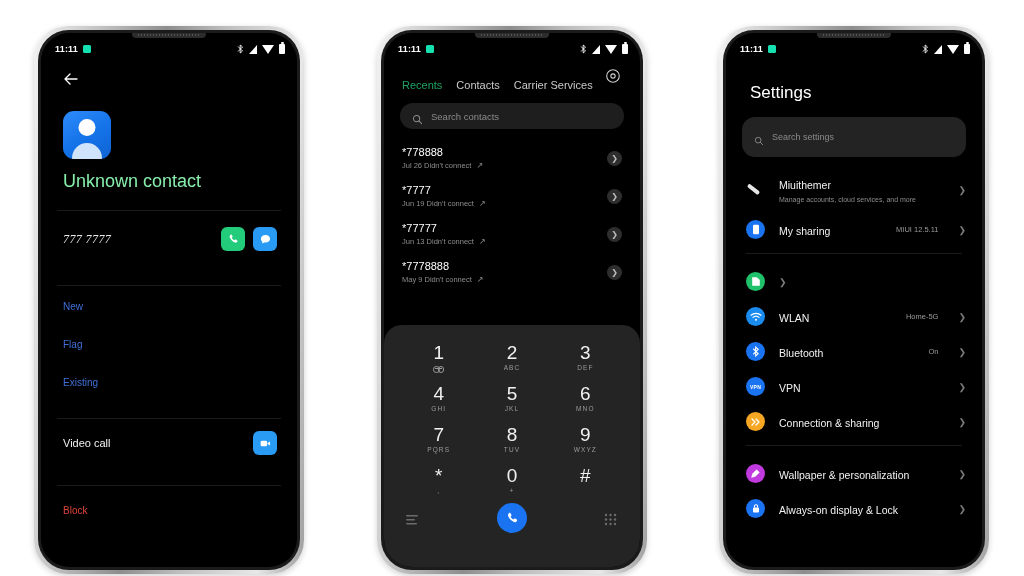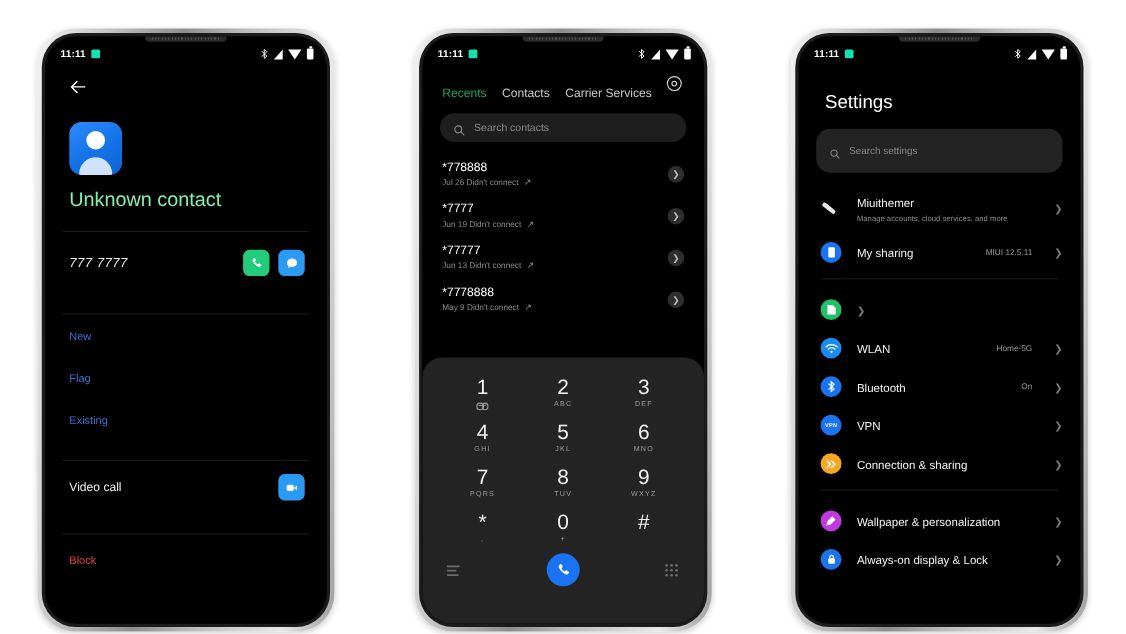--- a/index.html
+++ b/index.html
@@ -75,21 +75,21 @@
   .avatar .head{ position:absolute; top:8px; left:50%; transform:translateX(-50%);
      width:17px;height:17px;border-radius:50%;background:#fff;}
   .avatar .body{ position:absolute; bottom:0; left:50%; transform:translateX(-50%);
      width:30px;height:16px;border-radius:15px 15px 0 0;background:#cfe3fb;}
   .contact-name { margin: 12px 0 0 22px; color:#86efac; font-size:18px; font-weight:400; }
   .p1-divider { height:1px; background:#1a1a1a; margin:18px 16px 0 16px; }
   .number-row {
     display:flex; align-items:center; justify-content:space-between;
     padding: 16px 20px 16px 22px;
   }
-  .number-text { color:#e8e8e8; font-size:12px; letter-spacing:.4px; font-style:italic; }
+  .number-text { color:#e8e8e8; font-size:12px; letter-spacing:.4px; font-style:italic;font-family:Liberation Serif, serif; }
   .act-btns { display:flex; gap:8px; }
   .act-btn { width:24px; height:24px; border-radius:6px; display:flex; align-items:center; justify-content:center;}
   .act-call { background:#23cc7a; }
   .act-msg  { background:#2a9bf5; }
   .opt-row { padding: 10px 22px; }
   .opt-link { color:#3f6fd8; font-size:10px; }
   .opt-red  { color:#e0453a; font-size:10px; }
   .row-between { display:flex; align-items:center; justify-content:space-between; padding: 12px 20px 12px 22px; }
   .row-label { color:#f0f0f0; font-size:11px; }
   .act-video { background:#2a9bf5; width:24px;height:24px;border-radius:6px;display:flex;align-items:center;justify-content:center;}

